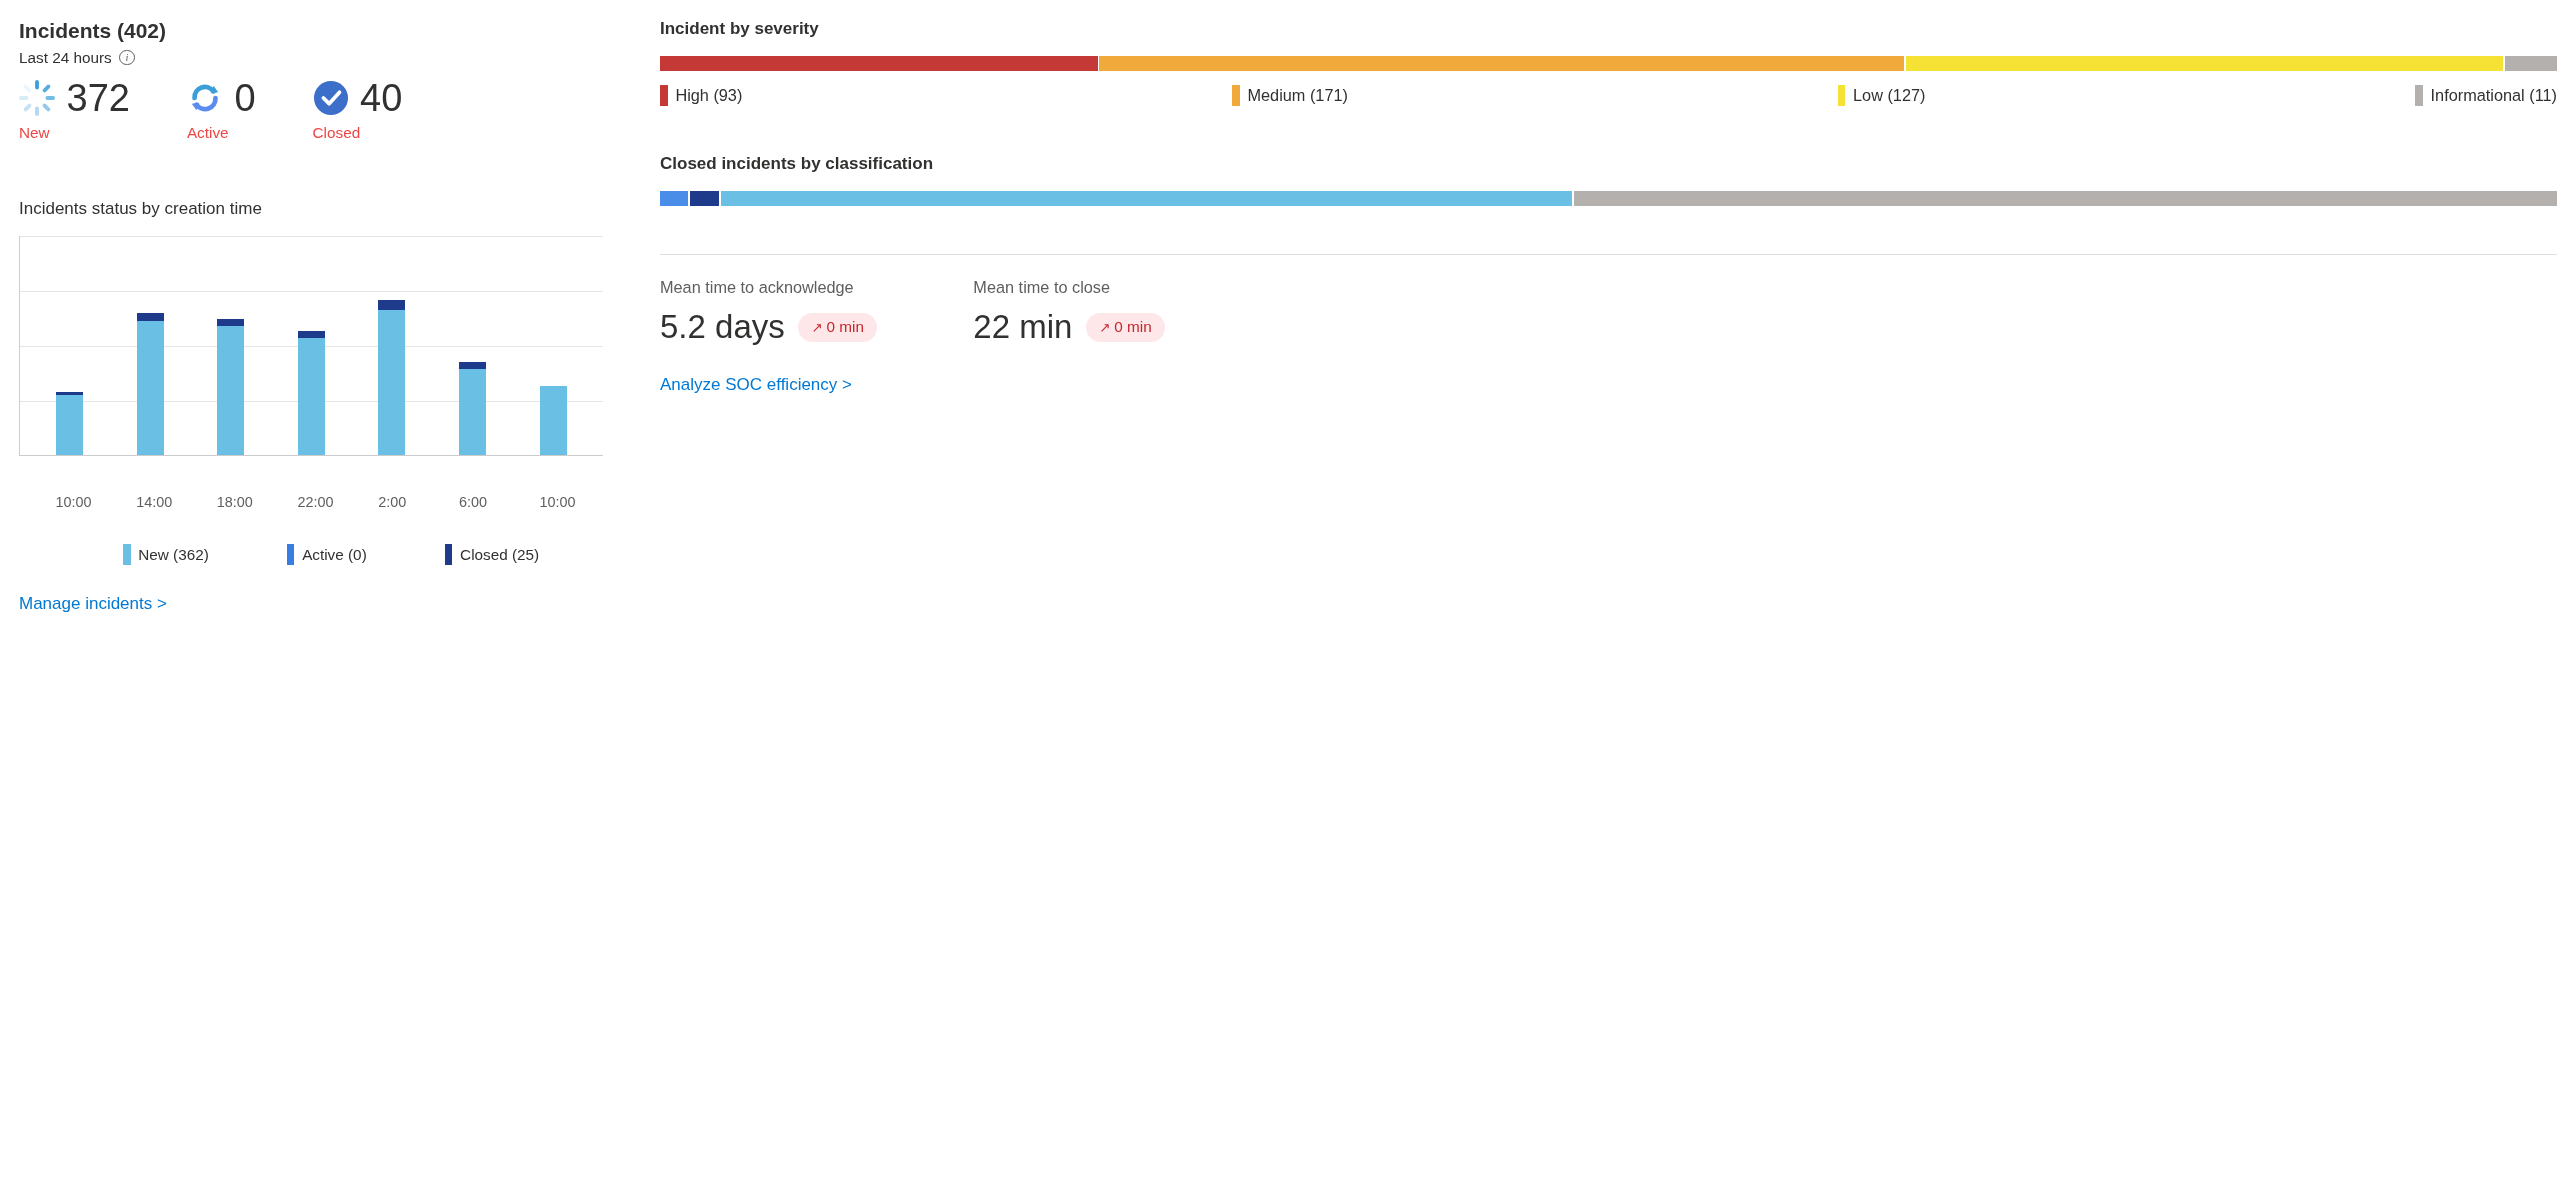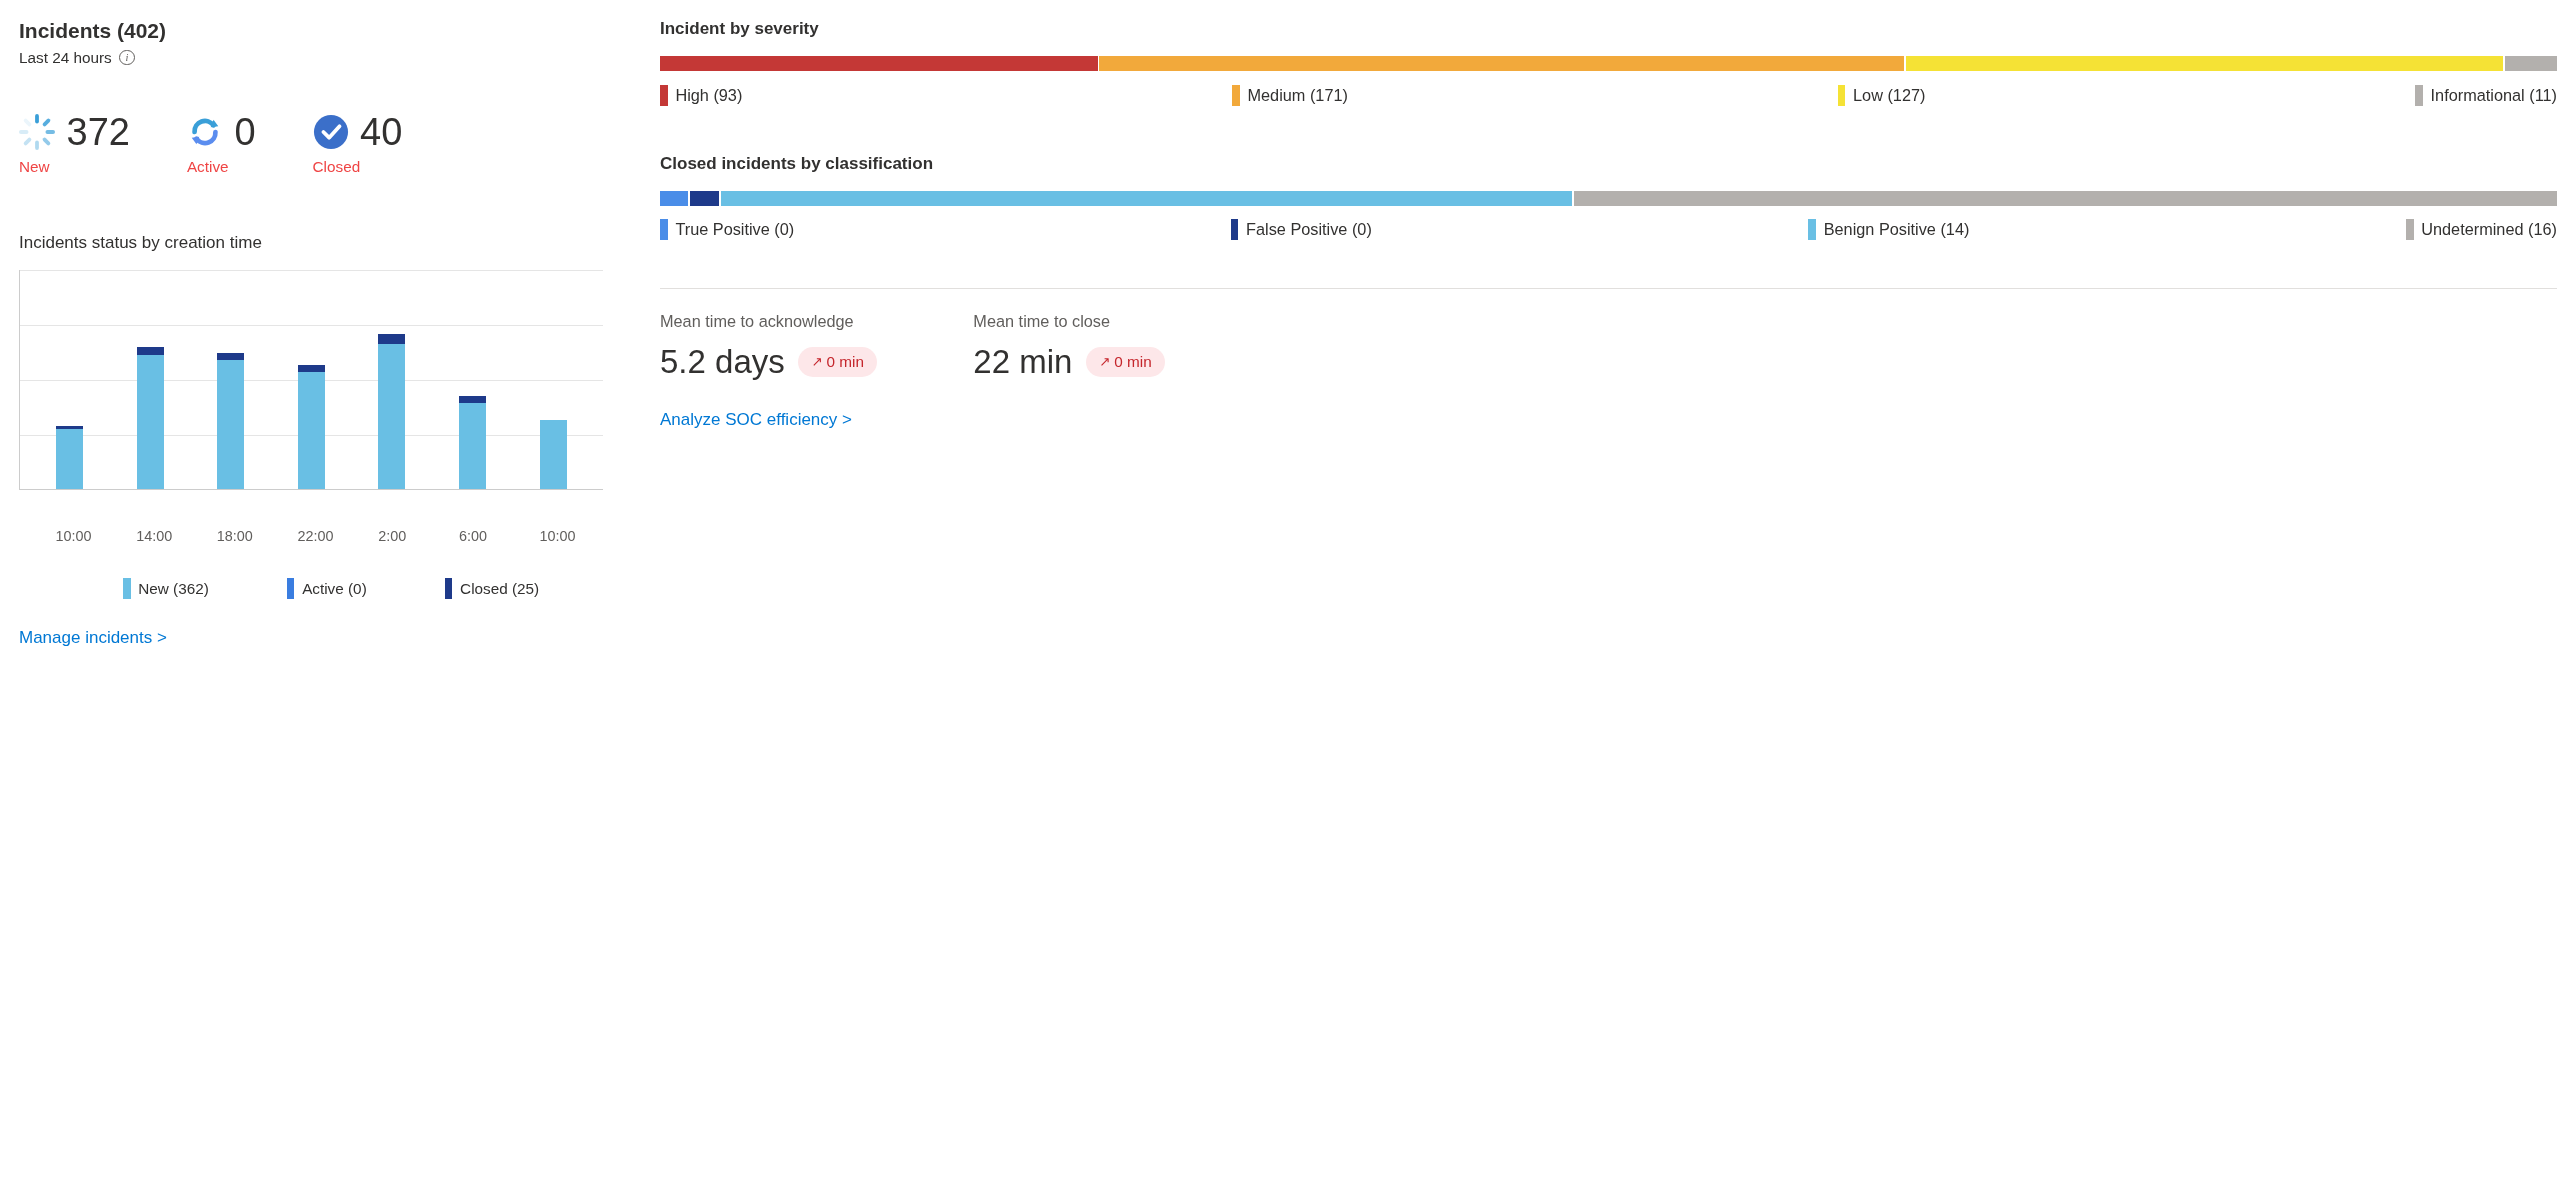--- a/index.html
+++ b/index.html
@@ -7,21 +7,21 @@
     margin: 0;
     padding: 19px;
     font-family: 'Segoe UI', -apple-system, BlinkMacSystemFont, sans-serif;
     background: #fff;
     color: #323130;
   }
   .container { display: flex; gap: 57px; }
   .left-col { flex: 0 0 584px; }
   .right-col { flex: 1; }
   .header-title { font-size: 21px; font-weight: 600; margin-bottom: 5.7px; }
-  .header-sub { display: flex; align-items: center; gap: 7.7px; font-size: 15.3px; color: #323130; margin-bottom: 46px; }
+  .header-sub { display: flex; align-items: center; gap: 7.7px; font-size: 15.3px; color: #323130; margin-bottom: 12px; }
   .info-icon {
     width: 15.3px; height: 15.3px; border: 1px solid #605e5c; border-radius: 50%;
     display: inline-flex; align-items: center; justify-content: center;
     font-size: 10.5px; font-style: italic; font-family: Georgia, serif; color: #605e5c;
   }
   .stat-row { display: flex; gap: 57px; margin-bottom: 57px; }
   .stat-block { display: flex; flex-direction: column; gap: 7.7px; }
   .stat-top { display: flex; align-items: center; gap: 11.5px; }
   .stat-value { font-size: 38px; font-weight: 400; line-height: 1; }
   .stat-label { font-size: 15.3px; color: #ef4444; }
@@ -228,38 +228,20 @@
     </div>
 
     <div class="right-section">
       <div class="section-title">Closed incidents by classification</div>
       <div class="sev-bar" id="cls-bar">
           <div class="sev-seg" style="background: rgb(74, 141, 232); flex: 1.5 0 0px;"></div>
           <div class="sev-seg" style="background: rgb(30, 58, 138); flex: 1.5 0 0px;"></div>
           <div class="sev-seg" style="background: rgb(105, 191, 228); flex: 45 0 0px;"></div>
           <div class="sev-seg" style="background: rgb(179, 176, 173); flex: 52 0 0px;"></div>
         </div>
-      <div class="sev-legend" id="cls-legend">
-          <div class="sev-legend-item">
-            <span class="legend-swatch" style="background: rgb(74, 141, 232);"></span>
-            <span>True Positive (0)</span>
-          </div>
-          <div class="sev-legend-item">
-            <span class="legend-swatch" style="background: rgb(30, 58, 138);"></span>
-            <span>False Positive (0)</span>
-          </div>
-          <div class="sev-legend-item">
-            <span class="legend-swatch" style="background: rgb(105, 191, 228);"></span>
-            <span>Benign Positive (14)</span>
-          </div>
-          <div class="sev-legend-item">
-            <span class="legend-swatch" style="background: rgb(179, 176, 173);"></span>
-            <span>Undetermined (16)</span>
-          </div>
-        </div>
     </div>
 
     <hr class="divider">
 
     <div class="metrics-row">
       <div class="metric-block">
         <div class="metric-label">Mean time to acknowledge</div>
         <div class="metric-value-row">
           <span class="metric-value">5.2 days</span>
           <span class="badge">

